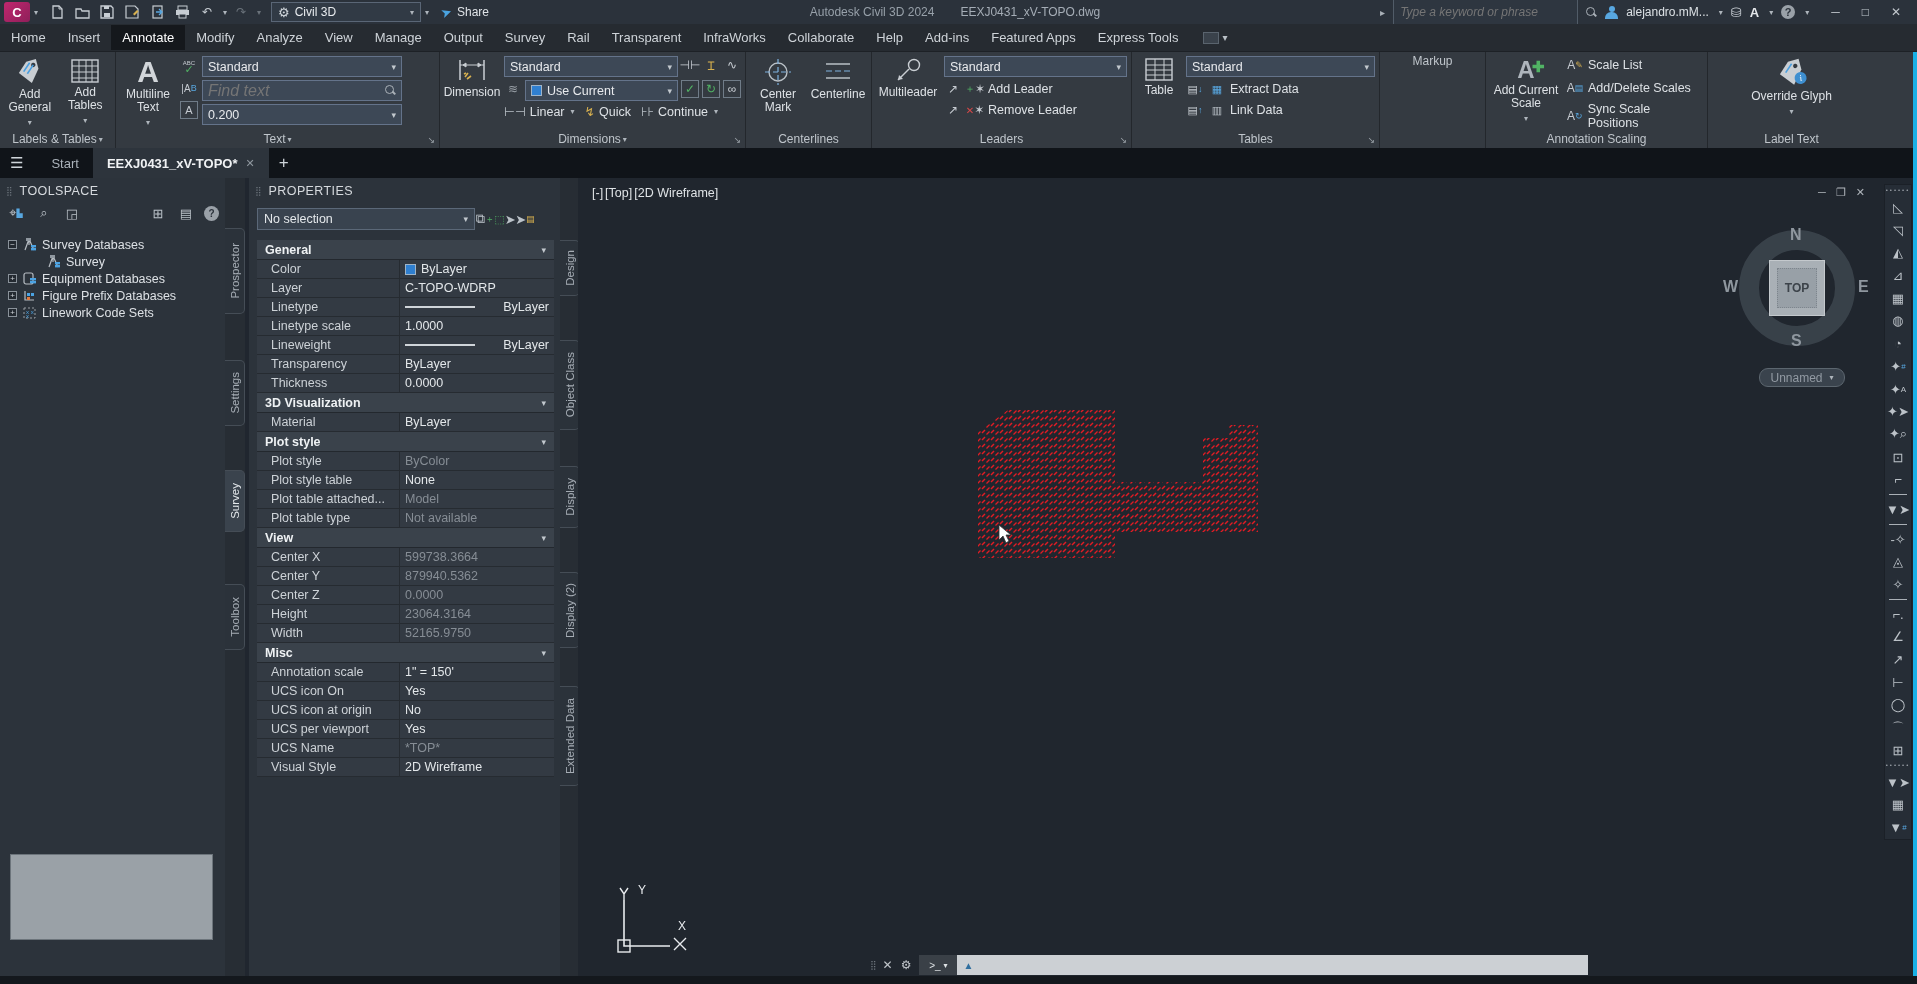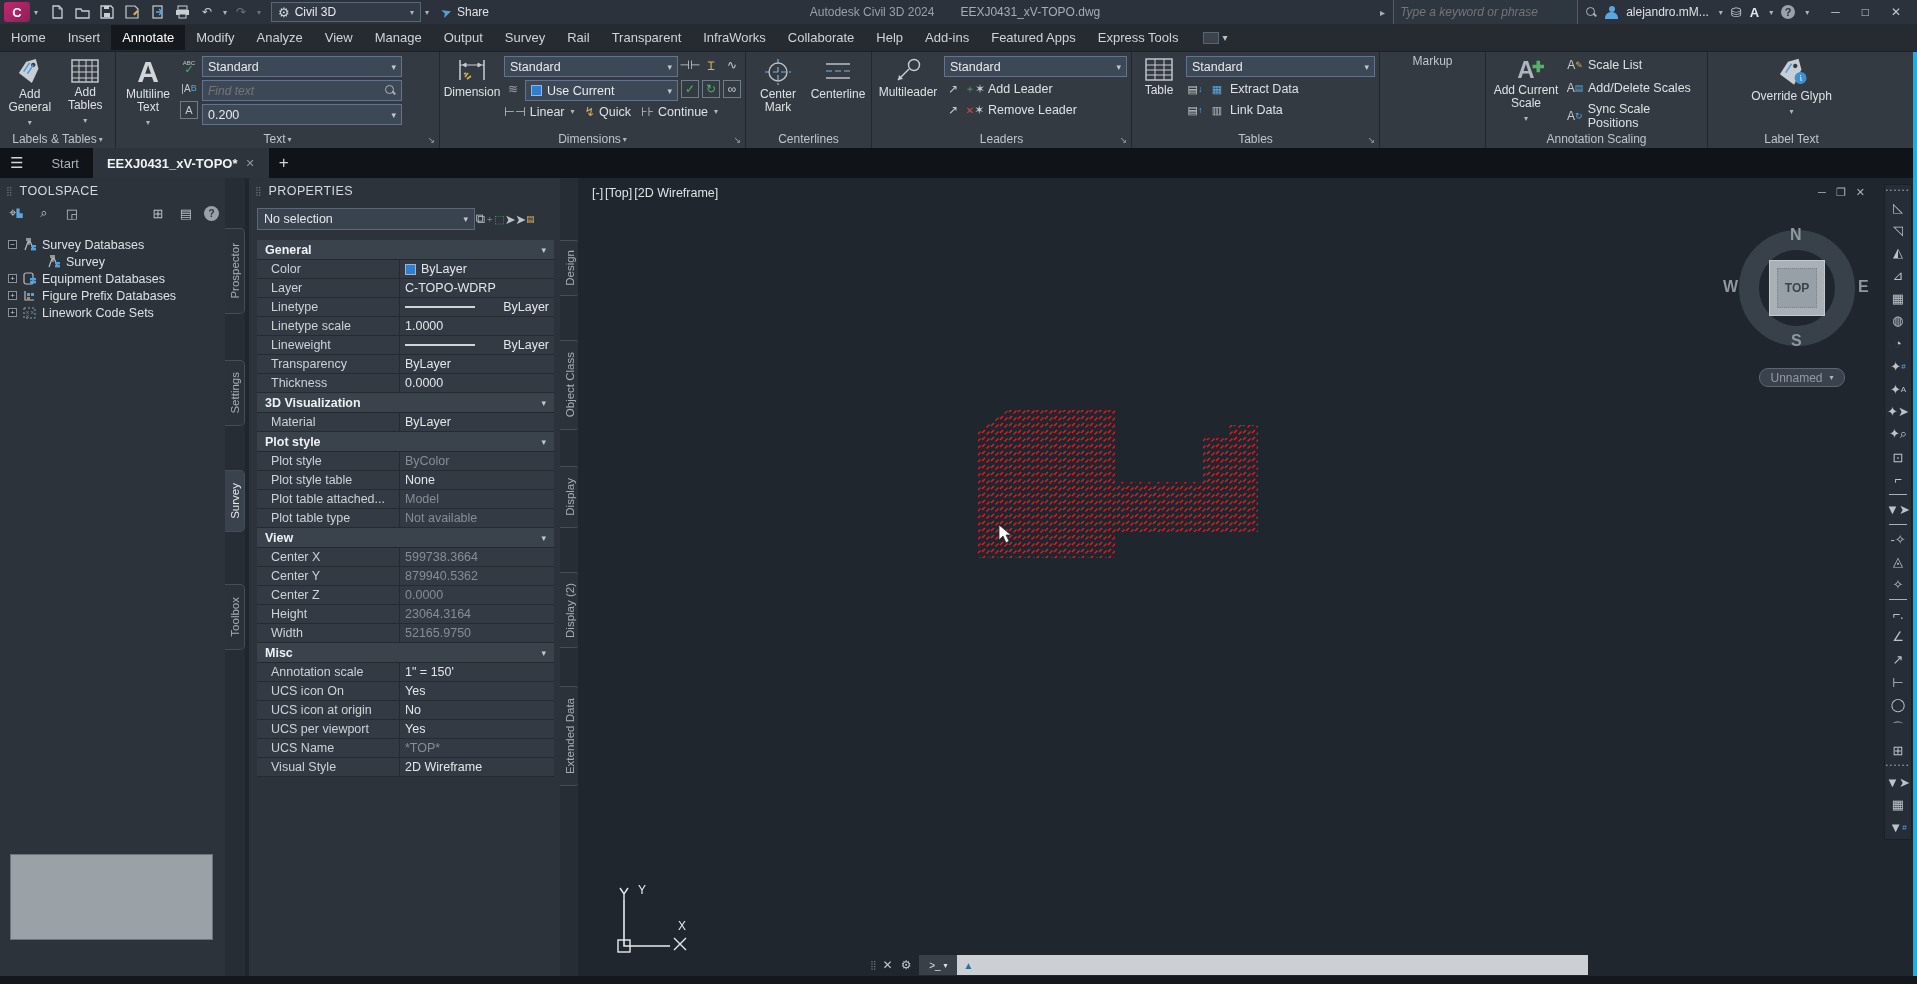--- a/index.html
+++ b/index.html
@@ -57,21 +57,21 @@
   .pcontent{flex:1;display:flex;padding:4px 4px 0 4px;gap:4px}
   .ptitle{height:18px;display:flex;align-items:center;justify-content:center;font-size:12px;color:#bfc5cb;position:relative}
   .launcher{position:absolute;right:4px;bottom:3px;font-size:9px;color:#9aa1a8}
   .bigbtn{width:56px;display:flex;flex-direction:column;align-items:center;justify-content:flex-start;
           gap:2px;font-size:12px;line-height:13px;text-align:center;color:#dde1e5;padding-top:2px}
   .bigbtn .drop{font-size:8px;color:#aeb5bc}
   .combo{height:21px;background:#3d4856;border:1px solid #64738a;display:flex;align-items:center;
          font-size:12.5px;padding:0 5px;color:#e8eaed;gap:5px}
   .combo .cend{margin-left:auto;font-size:9px;color:#c2c8ce}
   .combo input{flex:1;background:transparent;border:none;outline:none;color:#b9c0c7;font-style:italic;
-               font-size:12px;font-family:"Liberation Sans",sans-serif;min-width:20px}
+               font-size:16px;font-family:"Liberation Sans",sans-serif;min-width:20px}
   .mini{width:18px;height:18px;display:inline-flex;align-items:center;justify-content:center;
         color:#c6cbd1;font-size:12px}
   .mini.box{border:1px solid #707c88}
   .row3{display:flex;flex-direction:column;gap:3px;flex:1}
   .hrow{display:flex;align-items:center;gap:4px;font-size:12.5px;color:#dde1e5}
   .grn{color:#51b364}.red{color:#d84848}.yel{color:#d8b14f}.blu{color:#58a7e0}.gry{color:#b9c0c7}
   .swatch{width:11px;height:11px;background:#2f7fd0;border:1px solid #9fb4c8;display:inline-block}
 
   
   .ftabs{position:absolute;left:0;top:148px;width:100%;height:30px;background:#101419;display:flex;align-items:center}

